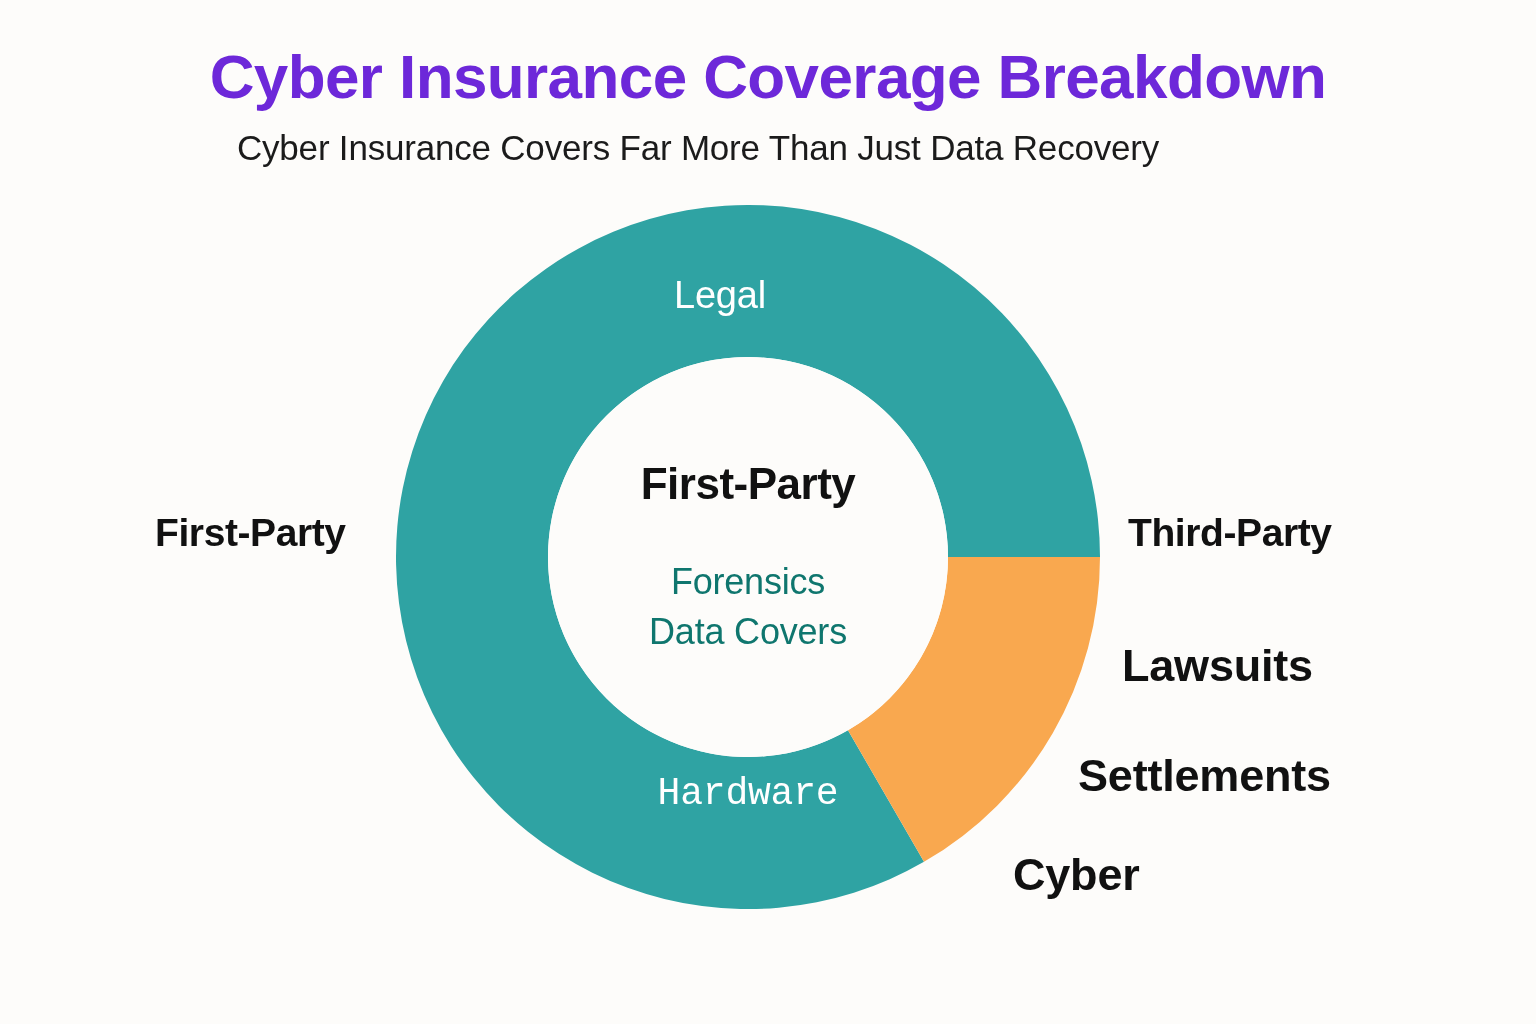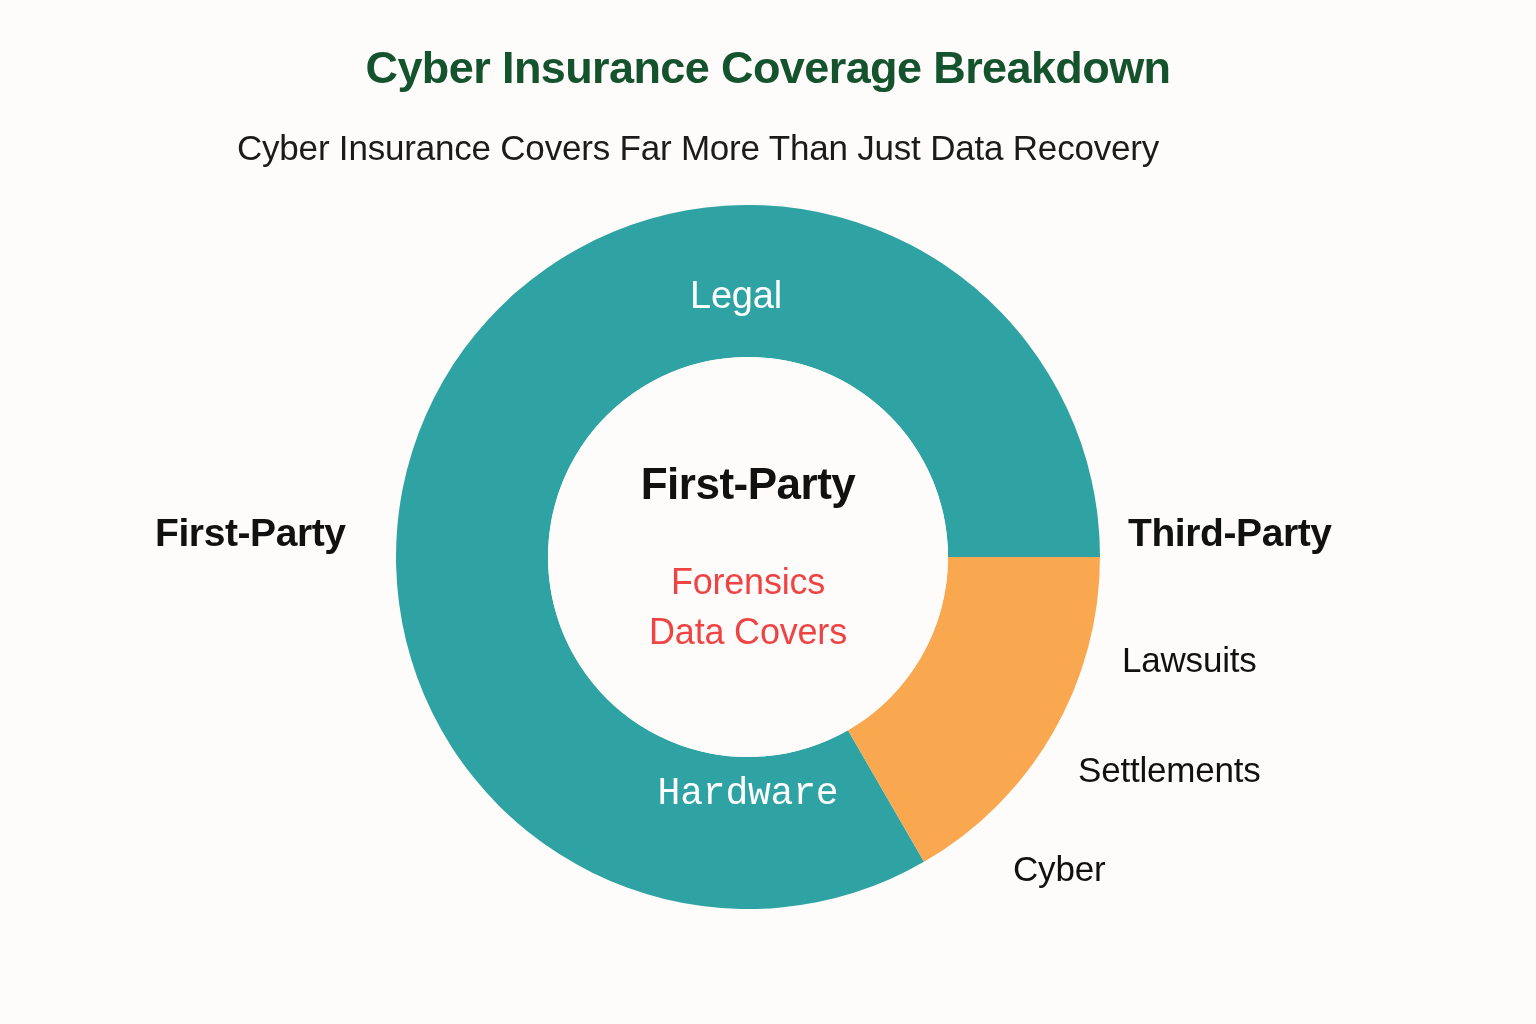--- a/index.html
+++ b/index.html
@@ -29,24 +29,24 @@
     width: 1536px;
     text-align: center;
   }
   .chart-title {
     margin: 0;
     padding: 0;
     position: absolute;
     left: 0;
     top: 44px;
     width: 1536px;
-    font-size: 45px;
+    font-size: 62px;
     font-weight: bold;
     letter-spacing: -0.6px;
-    color: #14532d;
+    color: #6d28d9;
     line-height: 1.08;
     white-space: nowrap;
   }
   .chart-subtitle {
     margin: 0;
     padding: 0;
     position: absolute;
     left: 0;
     top: 128px;
     width: 1396px;
@@ -78,21 +78,21 @@
     color: #FFFFFF;
     font-size: 38px;
     font-weight: normal;
     letter-spacing: -0.2px;
     text-align: center;
     line-height: 1.12;
     white-space: nowrap;
     pointer-events: none;
   }
   .ring-label.legal {
-    left: 536px;
+    left: 520px;
     top: 274px;
     width: 400px;
   }
   .ring-label.hardware {
     left: 528px;
     top: 773px;
     width: 440px;
     white-space: normal;
     font-family: Liberation Mono, monospace;
   }
@@ -120,41 +120,41 @@
     white-space: nowrap;
   }
   .center-items {
     display: flex;
     flex-direction: column;
     gap: 8px;
   }
   .center-item {
     font-size: 36px;
     font-weight: normal;
-    color: #ef4444;
+    color: #0f766e;
     letter-spacing: -0.2px;
     line-height: 1.18;
     white-space: nowrap;
   }
 
   
   .outside-label {
     position: absolute;
     color: #111111;
     white-space: nowrap;
     line-height: 1.1;
   }
   .outside-label.primary {
     font-size: 39px;
     font-weight: bold;
     letter-spacing: -0.4px;
   }
   .outside-label.secondary {
-    font-size: 35px;
-    font-weight: normal;
+    font-size: 45px;
+    font-weight: bold;
     letter-spacing: -0.2px;
   }
 
   .lbl-first-party  { left: 155px;  top: 512px; }
   .lbl-third-party  { left: 1128px; top: 512px; text-align: right; }
   .lbl-lawsuits     { left: 1122px; top: 641px; }
   .lbl-settlements  { left: 1078px; top: 751px; }
   .lbl-fines        { left: 1013px; top: 850px; }
 </style>
 </head>

